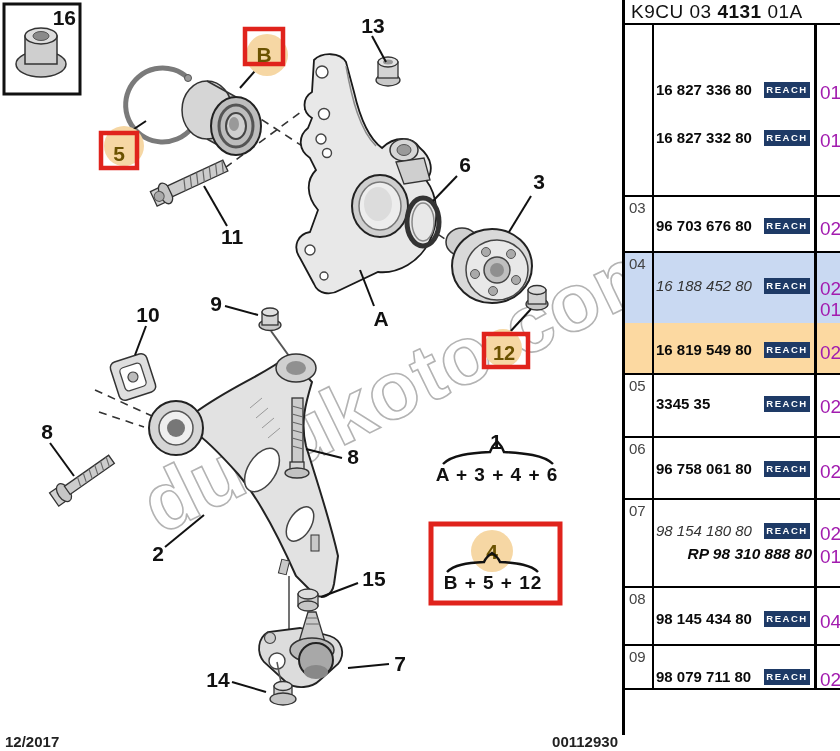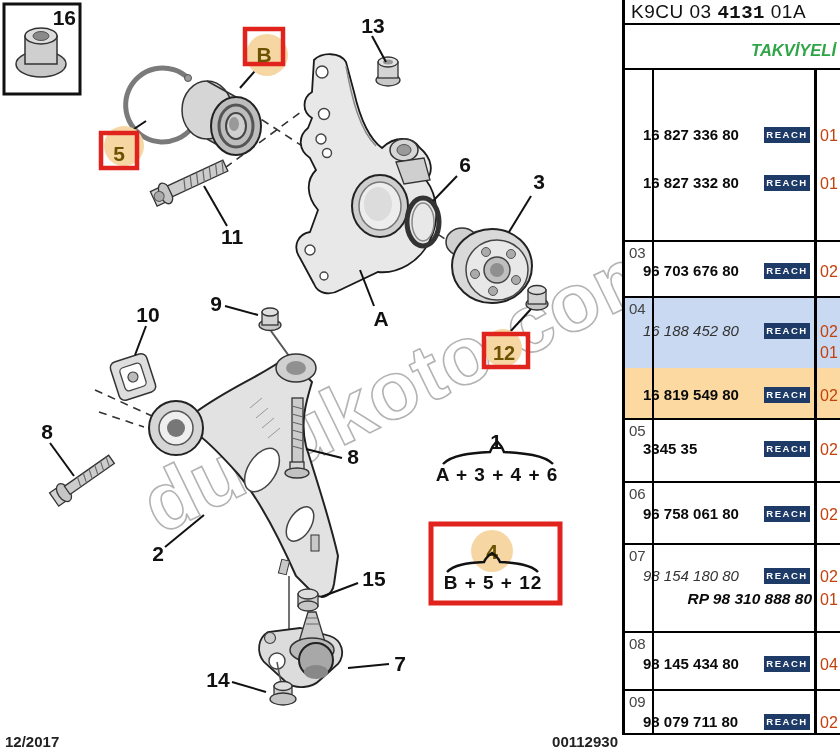--- a/index.html
+++ b/index.html
@@ -5,42 +5,42 @@
   html,body{margin:0;padding:0;background:#fff;}
   .stage{position:relative;width:840px;height:751px;background:#fff;overflow:hidden;
          font-family:"Liberation Sans",sans-serif;}
   svg text{font-family:"Liberation Sans",sans-serif;}
 
   
   .panel{position:absolute;left:622px;top:0;width:218px;height:735px;
          border-left:3px solid #000;box-sizing:border-box;background:#fff;}
   .p-header{height:25px;border-bottom:2.5px solid #000;box-sizing:border-box;
             font-size:19px;color:#111;padding:1px 0 0 6px;letter-spacing:.5px;white-space:nowrap;}
-  .p-header .bold{font-weight:bold;font-family:Liberation Mono, monospace;}
+  .p-header .bold{font-weight:bold;}
   .p-note{height:45px;border-bottom:2.5px solid #000;box-sizing:border-box;
           color:#2ea546;font-style:italic;font-weight:bold;font-size:16.5px;
           text-align:right;padding:16px 4px 0 0;}
   .p-table{position:relative;height:665px;}
   .sep{position:absolute;top:0;height:665px;background:#000;z-index:6;}
   .sep-idx{left:27px;width:1.5px;}
   .sep-qty{left:189px;width:2.5px;}
   .prow{position:relative;box-sizing:border-box;border-bottom:2.5px solid #000;}
   .prow.nb{border-bottom:none;}
   .bg-blue{background:#c9d9f2;}
   .bg-orange{background:#fcd9a1;}
   .idx{position:absolute;left:4px;top:2px;font-size:15px;color:#444;}
   .line{position:absolute;left:0;width:100%;height:20px;}
-  .pnum{position:absolute;left:18px;top:0;font-weight:bold;font-size:15px;color:#0a0a0a;white-space:nowrap;}
+  .pnum{position:absolute;left:31px;top:0;font-weight:bold;font-size:15px;color:#0a0a0a;white-space:nowrap;}
   .pnum.it{font-weight:normal;font-style:italic;color:#333;}
   .rpnum{position:absolute;left:0;width:187px;text-align:right;font-style:italic;
          font-weight:bold;font-size:15.5px;color:#0a0a0a;white-space:nowrap;}
   .badge{position:absolute;left:139px;top:1px;width:46px;height:16px;background:#1e3a66;
          color:#fff;font-size:9.5px;font-weight:bold;letter-spacing:1.5px;text-align:center;
          line-height:16px;}
-  .qty{position:absolute;left:195px;top:1px;font-size:16px;color:#c2410c;}
+  .qty{position:absolute;left:195px;top:1px;font-size:19px;color:#a21caf;}
 </style>
 </head>
 <body>
 
 <div class="stage">
 
   <svg width="622" height="751" viewBox="0 0 622 751" style="position:absolute;left:0;top:0;">
 
     <text x="160" y="535" transform="rotate(-26 160 535)" font-size="82" font-weight="bold" font-family="DejaVu Serif, serif" fill="none" stroke="#a6a6a6" stroke-width="1.6" letter-spacing="1" opacity="0.85">duyukoto.com</text>
 
@@ -308,21 +308,20 @@
     <text x="5" y="747" font-size="15" font-weight="bold" fill="#222">12/2017</text>
     <text x="618" y="747" text-anchor="end" font-size="15" font-weight="bold" fill="#222">00112930</text>
   </svg>
 
   <div class="panel">
     <div class="p-header">
       <span>K9CU 03</span>
       <span class="bold">4131</span>
       <span>01A</span>
     </div>
-    <div class="p-note">TAKVİYELİ</div>
 
     <div class="p-table">
       <div class="sep sep-idx"></div>
       <div class="sep sep-qty"></div>
 
       <div class="prow" style="height:172px;">
         <span class="idx"></span>
         <div class="line" style="top:56px;">
           <span class="pnum">16 827 336 80</span>
           <span class="badge">REACH</span>

